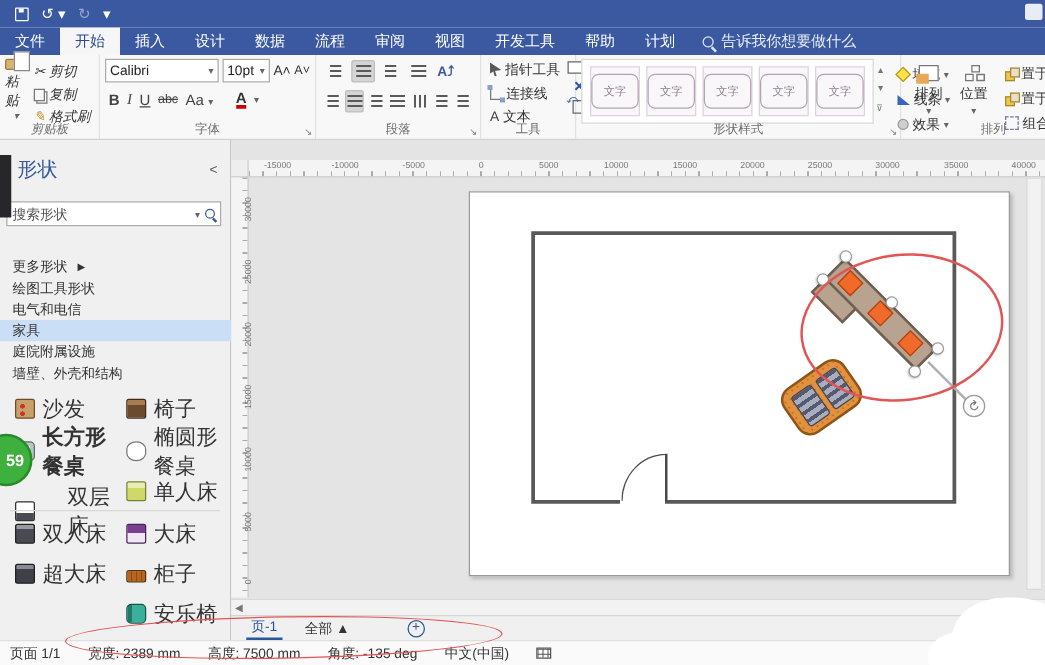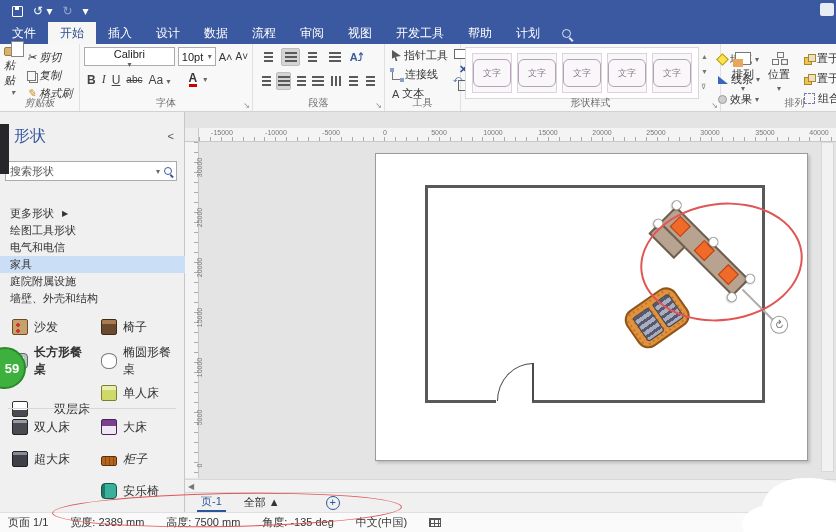--- a/index.html
+++ b/index.html
@@ -36,21 +36,21 @@
 
   .g-clip { width:80px; display:flex;font-style:italic; }
   .paste-big { display:flex; flex-direction:column; align-items:center; justify-content:center; width:34px; margin-right:2px; font-size:11px; color:#333; }
   .clipboard-ic { width:18px; height:22px; background:#d9b36c; border:1px solid #9a7c3f; border-radius:2px; position:relative; margin-bottom:2px; }
   .clipboard-ic::after { content:""; position:absolute; right:-3px; bottom:-2px; width:11px; height:14px; background:#fff; border:1px solid #888; }
   .clip-col { display:flex; flex-direction:column; justify-content:flex-start; gap:1px; padding-top:2px; }
 
   .g-font { width:173px; }
   .font-row1 { display:flex; gap:3px; align-items:center; }
   .combo { background:#fff; border:1px solid #ababab; font-size:11px; color:#222; display:flex; align-items:center; justify-content:space-between; padding:0 3px; height:19px; }
-  .font-name { width:102px;flex-direction:column; }
+  .font-name { width:102px; }
   .font-size { width:42px; }
   .font-row2 { display:flex; gap:6px; align-items:center; margin-top:6px; font-size:12px; color:#444; padding-left:3px; }
   .fmt-b { font-weight:bold; }
   .fmt-i { font-style:italic; font-family:"Liberation Serif", serif; }
   .fmt-u { text-decoration:underline; }
   .fmt-strike { text-decoration:line-through; font-size:10px; }
   .font-color { color:#333; border-bottom:3px solid #c00; line-height:11px; font-weight:bold; }
 
   .g-para { width:132px; }
   .para-row { display:flex; gap:3px; align-items:center; padding:1px 2px; }
@@ -101,21 +101,21 @@
   .panel-title { position:absolute; left:14px; top:14px; font-size:16px; color:#3a5a9e; }
   .panel-collapse { position:absolute; right:10px; top:18px; font-size:11px; color:#555; }
   .searchbox { position:absolute; left:5px; top:49px; width:172px; height:20px; background:#fff; border:1px solid #ababab; display:flex; align-items:center; font-size:11px; color:#555; padding:0 4px; }
   .searchbox .ph { flex:1; }
   .mag2 { width:8px; height:8px; border:1.5px solid #3a5a9e; border-radius:50%; position:relative; margin-left:4px; }
   .mag2::after { content:""; position:absolute; left:6px; top:6px; width:4px; height:1.5px; background:#3a5a9e; transform:rotate(45deg); transform-origin:0 0; }
   .section { position:absolute; left:0; width:185px; height:17px; font-size:11px; color:#333; display:flex; align-items:center; padding-left:10px; }
   .section.hl { background:#cadef5; }
   .sec-arrow { margin-left:8px; font-size:8px; color:#333; }
   .stencil-divider { position:absolute; left:8px; width:168px; border-top:1px solid #d8d8d8; }
-  .sitem { position:absolute; width:88px; height:30px; display:flex; align-items:center; gap:6px; padding-left:8px; font-size:12px; color:#333; }
+  .sitem { position:absolute; width:88px; height:30px; display:flex; align-items:center; gap:6px; padding-left:8px; font-size:17px; color:#333; }
   .sitem.sel { background:#cadef5; border:1px solid #9ec1e8; }
   .sicon { width:16px; height:16px; flex:none; border-radius:2px; }
   .ic-sofa { background:#c8a06a; border:1px solid #6f4a26; background-image:radial-gradient(circle 2px at 5px 5px, #c33 90%, transparent), radial-gradient(circle 2px at 5px 11px, #c33 90%, transparent); }
   .ic-chair { background:linear-gradient(to bottom, #a97c4f 30%, #6b4a2f 30%); border:1px solid #3f2a18; }
   .ic-recttable { background:#b9c4c4; border:1px solid #5a6a6a; background-image:linear-gradient(#fff,#fff); background-size:8px 8px; background-position:center; background-repeat:no-repeat; border-radius:4px; }
   .ic-ovaltable { background:#fff; border:1.5px solid #7a7a7a; border-radius:50%/40%; }
   .ic-bunkbed { background:linear-gradient(to bottom,#fff 60%, #4a4a52 60%); border:1px solid #333; }
   .ic-singlebed { background:linear-gradient(to bottom,#e8eeb0 30%, #cfd96a 30%); border:1px solid #7a8030; }
   .ic-doublebed { background:#4a4a52; border:1px solid #222; background-image:linear-gradient(to bottom, #9a9aa5 3px, transparent 3px); }
   .ic-bigbed { background:linear-gradient(to bottom,#7a3f8f 45%, #efe8f2 45%); border:1px solid #4a2458; }
@@ -196,20 +196,21 @@
   <div class="tab">设计</div>
   <div class="tab">数据</div>
   <div class="tab">流程</div>
   <div class="tab">审阅</div>
   <div class="tab">视图</div>
   <div class="tab">开发工具</div>
   <div class="tab">帮助</div>
   <div class="tab">计划</div>
   <div class="tellme">
     <span class="mag"></span>
+    <span>告诉我你想要做什么</span>
   </div>
 </div>
 
 <div class="ribbon">
 
   <div class="rgroup g-clip">
     <div class="paste-big">
       <span class="clipboard-ic"></span>
       <span>粘贴</span>
       <span class="arrow">▾</span>
@@ -462,21 +463,21 @@
       <span>双人床</span>
     </div>
   <div class="sitem" style="left:93px; top:300px;">
       <span class="sicon ic-bigbed"></span>
       <span>大床</span>
     </div>
   <div class="sitem" style="left:4px; top:332px;">
       <span class="sicon ic-xlbed"></span>
       <span>超大床</span>
     </div>
-  <div class="sitem" style="left:93px; top:332px;font-style:italic;">
+  <div class="sitem" style="left:93px; top:332px;">
       <span class="sicon ic-cabinet"></span>
       <span>柜子</span>
     </div>
   <div class="sitem" style="left:93px; top:364px;">
       <span class="sicon ic-easychair"></span>
       <span>安乐椅</span>
     </div>
 </div>
 <div class="black-strip"></div>
 <div class="badge59">59</div>

